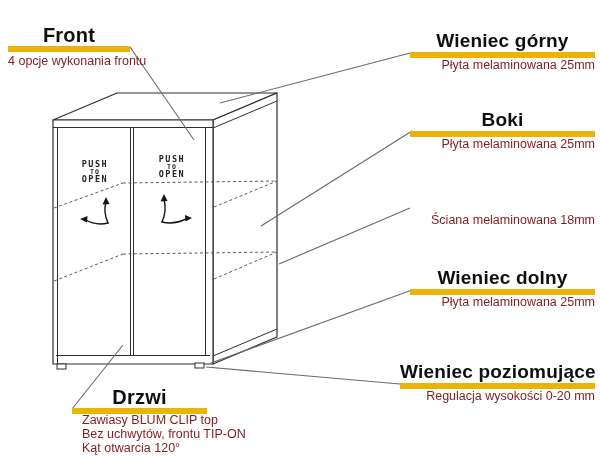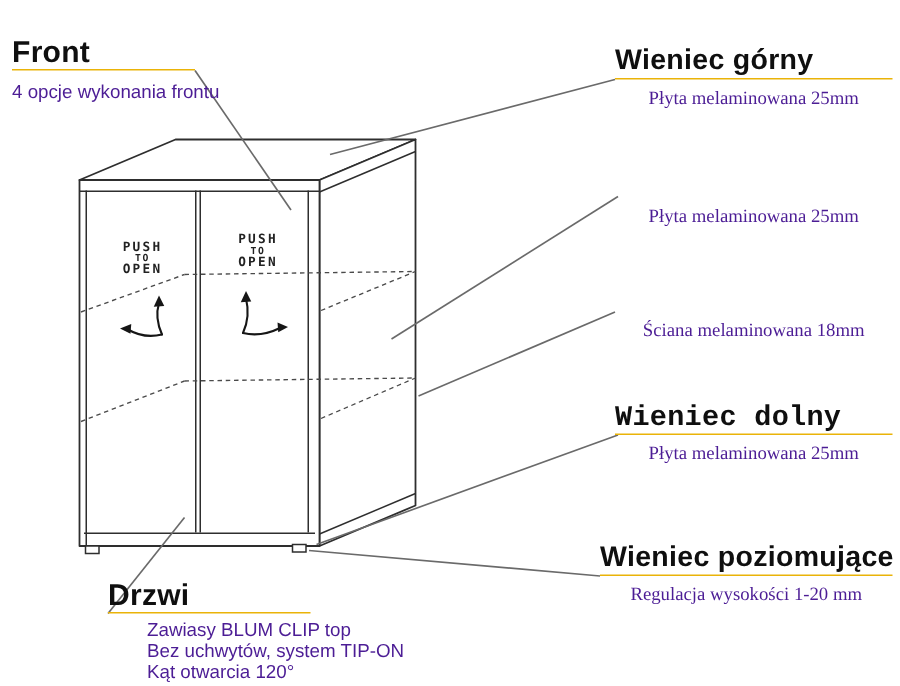--- a/index.html
+++ b/index.html
@@ -4,30 +4,30 @@
 <style>
   html,body{margin:0;padding:0;}
   body{
     width:600px;height:457px;position:relative;overflow:hidden;
     background:#ffffff;
     font-family:"Liberation Sans", sans-serif;
     color:#111;
   }
   #stage{position:absolute;inset:0;width:600px;height:457px;}
   svg{position:absolute;left:0;top:0;}
-  .callout{position:absolute;border-bottom:1px solid #eab308;text-align:left;}
+  .callout{position:absolute;border-bottom:6px solid #eab308;text-align:center;}
   .callout h2{
     margin:0;font-size:19px;line-height:22px;font-weight:bold;color:#0f0f0f;
     letter-spacing:.2px;white-space:nowrap;
   }
   .callout.big h2{font-size:20px;}
   .sub{
-    position:absolute;font-size:12.5px;line-height:14px;color:#4c1d95;white-space:nowrap;
+    position:absolute;font-size:12.5px;line-height:14px;color:#7f1d1d;white-space:nowrap;
   }
-  .sub.center{text-align:center;font-family:Liberation Serif, serif;}
+  .sub.center{text-align:right;}
   .desc-line{white-space:nowrap;}
 </style>
 </head>
 <body>
 
 <div id="stage">
 
   <svg width="600" height="457" viewBox="0 0 600 457">
 
     <g stroke="#2e2e2e" stroke-width="1.2" fill="#ffffff" stroke-linejoin="round">
@@ -94,38 +94,41 @@
   </svg>
 
   <div class="callout big" style="left:8px;top:24px;width:122px;">
     <h2>Front</h2>
   </div>
   <div class="sub" style="left:8px;top:54px;">4 opcje wykonania frontu</div>
 
   <div class="callout big" style="left:72px;top:386px;width:135px;">
     <h2>Drzwi</h2>
   </div>
-  <div class="sub" style="left:82px;top:413px;margin-left:16px;">
+  <div class="sub" style="left:82px;top:413px;">
     <div class="desc-line">Zawiasy BLUM CLIP top</div>
-    <div class="desc-line">Bez uchwytów, system TIP-ON</div>
+    <div class="desc-line">Bez uchwytów, frontu TIP-ON</div>
     <div class="desc-line">Kąt otwarcia 120°</div>
   </div>
 
   <div class="callout" style="left:410px;top:30px;width:185px;">
     <h2>Wieniec górny</h2>
   </div>
   <div class="sub center" style="left:410px;top:58px;width:185px;">Płyta melaminowana 25mm</div>
 
+  <div class="callout" style="left:410px;top:109px;width:185px;">
+    <h2>Boki</h2>
+  </div>
   <div class="sub center" style="left:410px;top:137px;width:185px;">Płyta melaminowana 25mm</div>
 
   <div class="sub center" style="left:410px;top:213px;width:185px;">Ściana melaminowana 18mm</div>
 
-  <div class="callout" style="left:410px;top:267px;width:185px;font-family:Liberation Mono, monospace;">
+  <div class="callout" style="left:410px;top:267px;width:185px;">
     <h2>Wieniec dolny</h2>
   </div>
   <div class="sub center" style="left:410px;top:295px;width:185px;">Płyta melaminowana 25mm</div>
 
   <div class="callout" style="left:400px;top:361px;width:195px;">
     <h2>Wieniec poziomujące</h2>
   </div>
-  <div class="sub center" style="left:400px;top:389px;width:195px;">Regulacja wysokości 1-20 mm</div>
+  <div class="sub center" style="left:400px;top:389px;width:195px;">Regulacja wysokości 0-20 mm</div>
 
 </div>
 
 </body></html>

